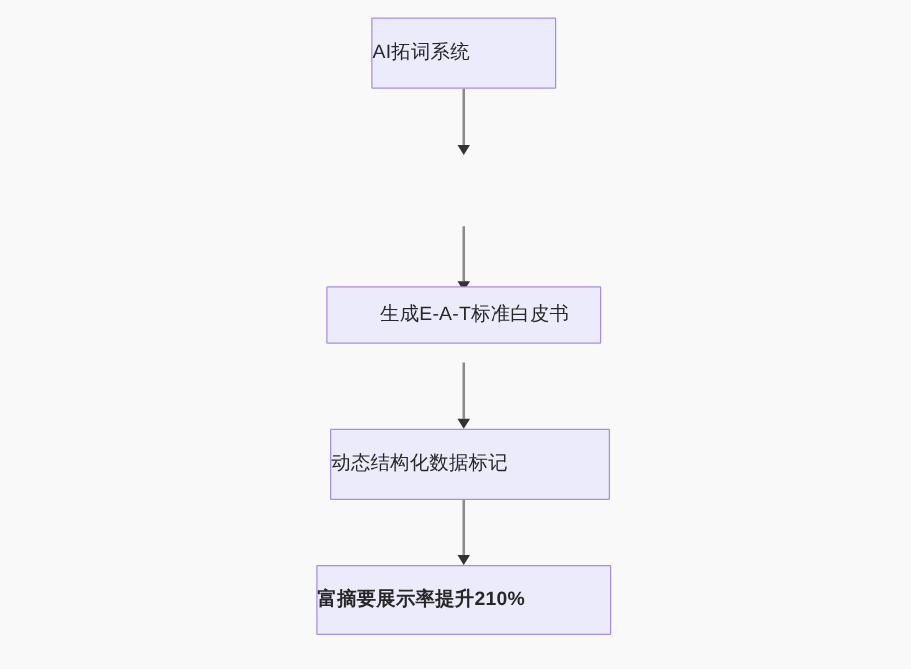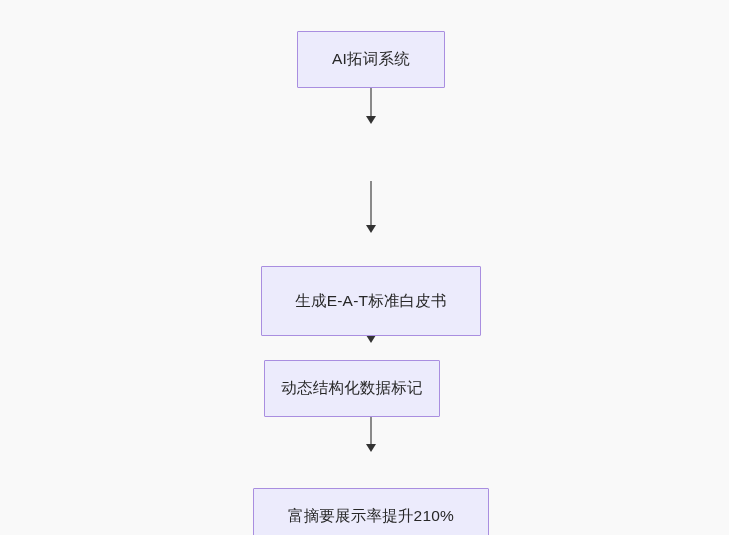--- a/index.html
+++ b/index.html
@@ -21,23 +21,21 @@
     background: #f9f9f9;
   }
   .node {
     position: absolute;
     box-sizing: border-box;
     background: #ecebfc;
     border: 1.7px solid #a98ee0;
     border-radius: 1px;
     display: flex;
     align-items: center;
-    justify-content: center;
     z-index: 2;
-    margin-top: 17px;
   }
   .node-label {
     font-size: 15.5px;
     line-height: 1.2;
     color: #272727;
     letter-spacing: 0.2px;
     white-space: nowrap;
     text-align: center;
   }
   .edge {
@@ -56,23 +54,23 @@
     left: -4px;
     width: 0;
     height: 0;
     border-left: 5px solid transparent;
     border-right: 5px solid transparent;
     border-top: 8px solid #333333;
   }
   
   #node-1 { left: 297px; top: 14px;  width: 148px; height: 57px; }
   #node-2 { left: 275px; top: 124px; width: 191px; height: 57px; }
-  #node-3 { left: 261px; top: 249px; width: 220px; height: 70px; }
-  #node-4 { left: 264px; top: 343px; width: 176px; height: 57px; }
-  #node-5 { left: 253px; top: 471px; width: 236px; height: 56px; }
+  #node-3 { left: 261px; top: 229px; width: 220px; height: 46px; padding-left: 42px; }
+  #node-4 { left: 264px; top: 343px; width: 224px; height: 57px; }
+  #node-5 { left: 253px; top: 452px; width: 236px; height: 56px; font-weight: bold; }
   
   #edge-1 { left: 370px; top: 71px;  height: 53px; }
   #edge-2 { left: 370px; top: 181px; height: 52px; }
   #edge-3 { left: 370px; top: 290px; height: 53px; }
   #edge-4 { left: 370px; top: 400px; height: 52px; }
   #edge-1 .edge-line { height: 45px; }
   #edge-2 .edge-line { height: 44px; }
   #edge-3 .edge-line { height: 45px; }
   #edge-4 .edge-line { height: 44px; }
   #edge-1 .edge-arrow { top: 45px; }

